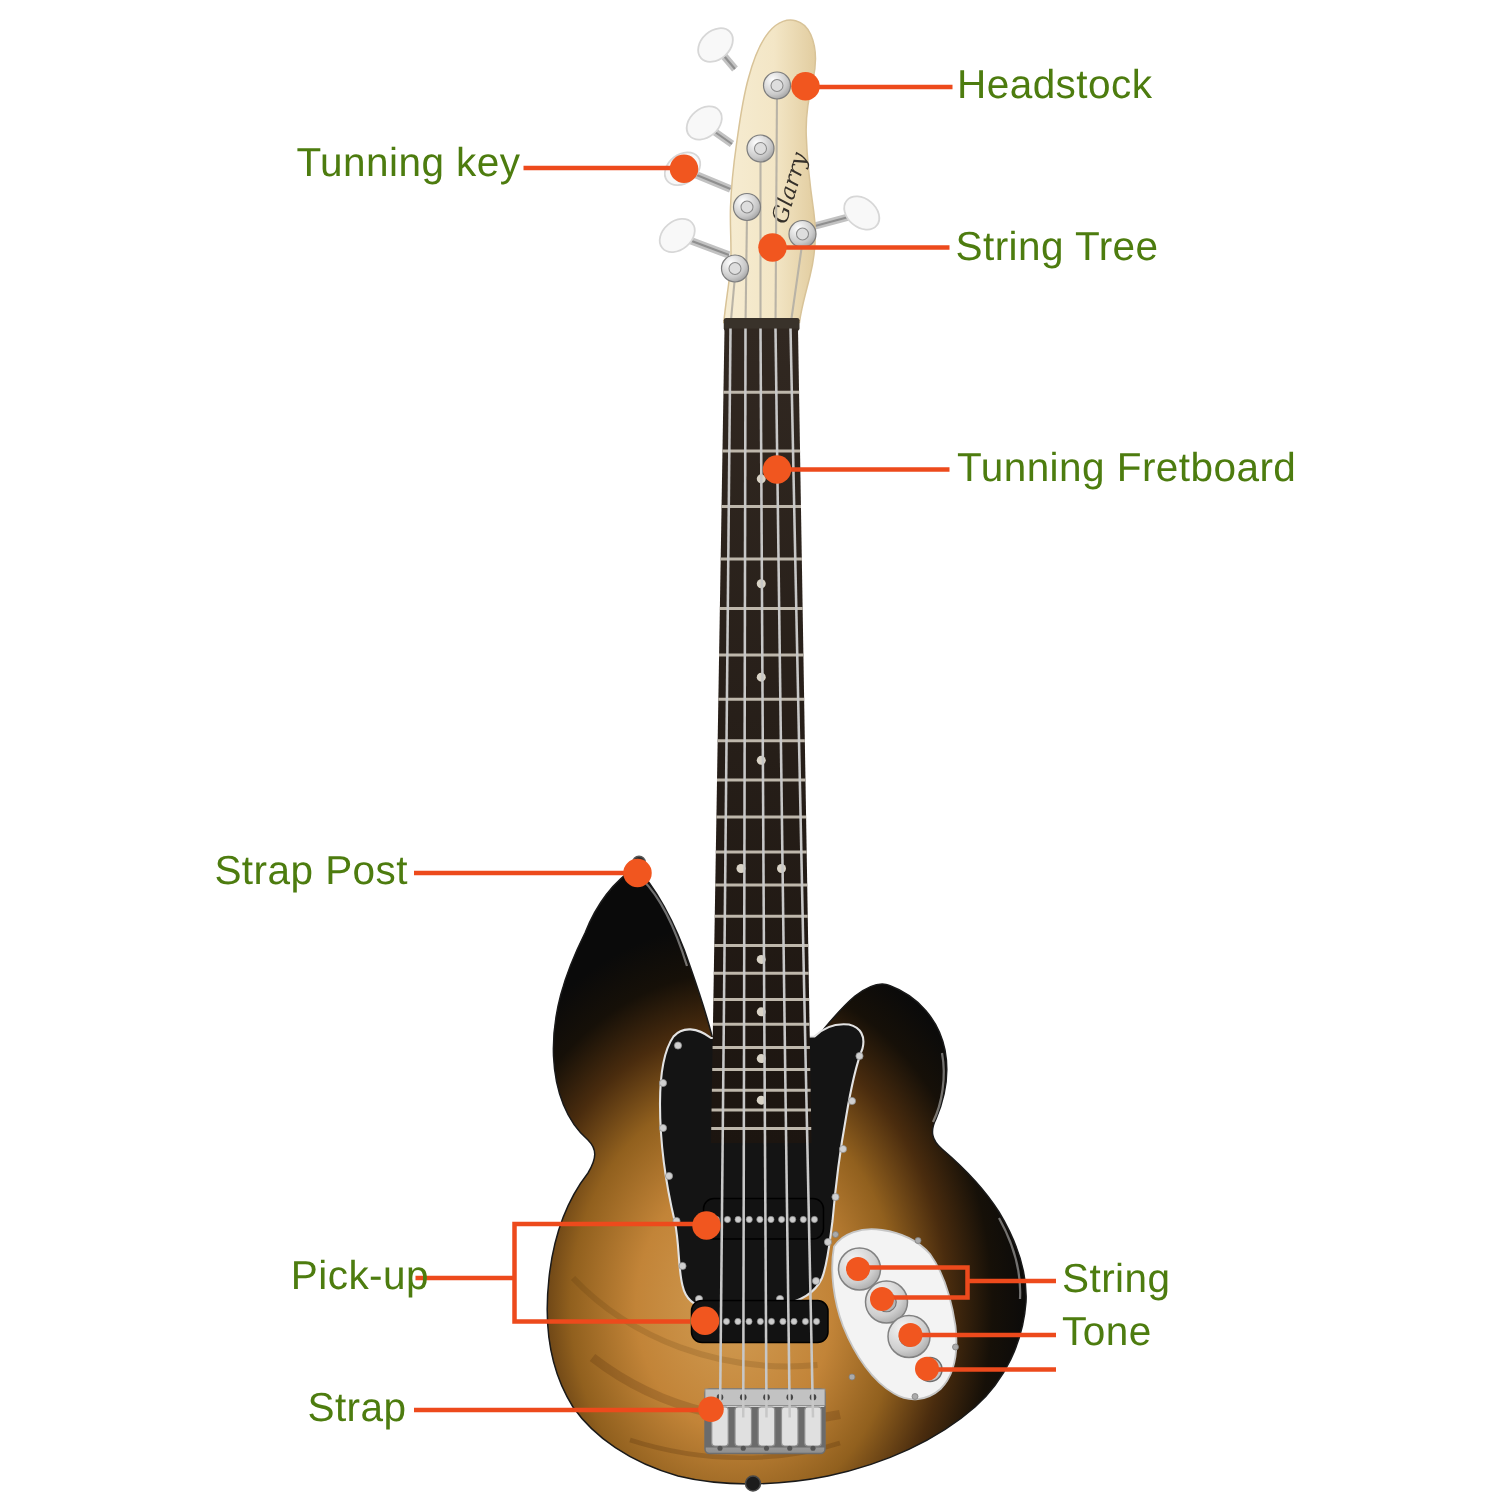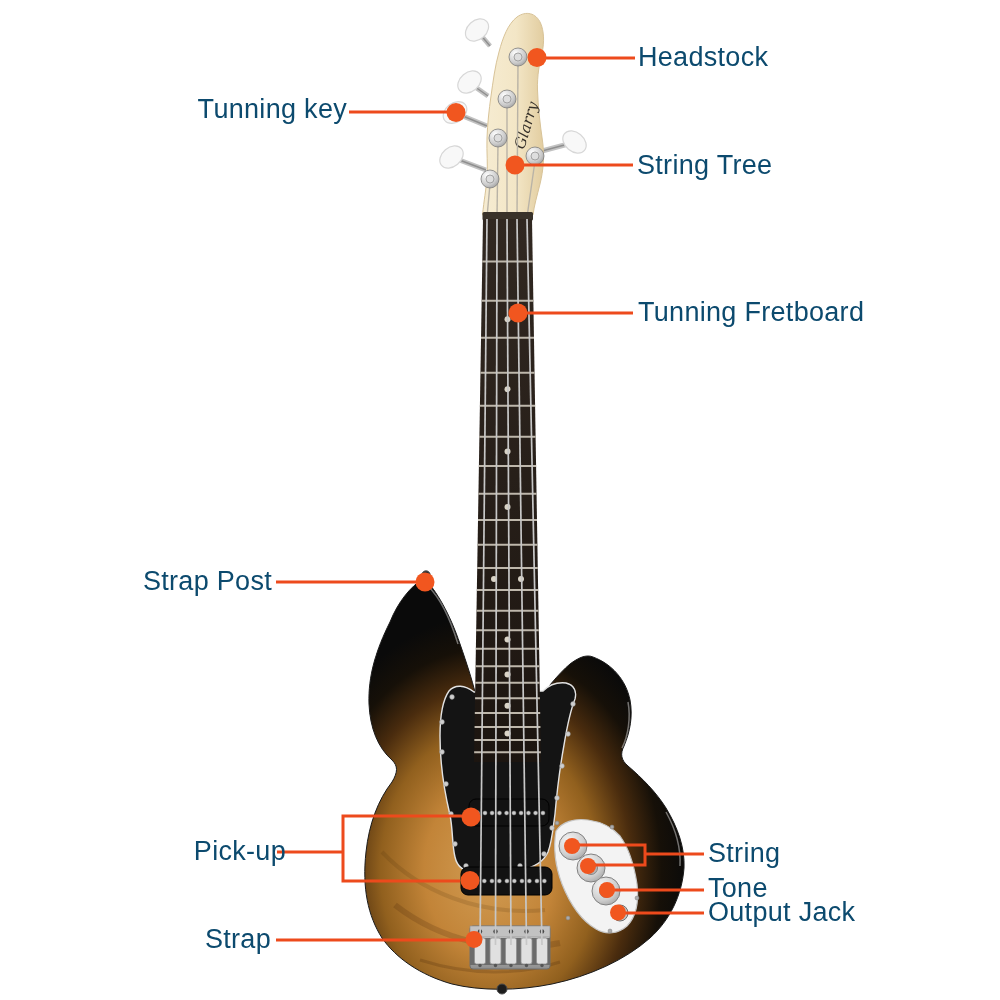--- a/index.html
+++ b/index.html
@@ -1,20 +1,20 @@
 <!DOCTYPE html>
 <html><head>
 <meta charset="utf-8">
 <style>
   html,body{margin:0;padding:0;background:#ffffff;}
   #stage{position:relative;width:1000px;height:1000px;background:#ffffff;overflow:hidden;
          font-family:"Liberation Sans", sans-serif;}
   #gsvg{position:absolute;left:0;top:0;}
   .lbl{position:absolute;transform:translateY(-52%);font-size:27px;line-height:1.1;
-       color:#0c4a6e;white-space:nowrap;letter-spacing:0.3px;}
+       color:#4d7c0f;white-space:nowrap;letter-spacing:0.3px;}
   .lbl.right{}
   
   [data-name="frets"] line{stroke:#beb7ab;stroke-width:2;}
   [data-name="fret-inlays"] circle{fill:#d9d3c6;}
   [data-name="strings"] line{stroke:#c7c7c7;stroke-width:1.7;}
   [data-name="headstock-strings"] line{stroke:#b9b3a6;stroke-width:1.4;}
   [data-name="pole-pieces"] circle{fill:#cccccc;stroke:#7c7c7c;stroke-width:0.4;}
   [data-name="callout-lines"] path{fill:none;}
 </style>
 </head>
@@ -364,16 +364,15 @@
 </svg>
 
 <div class="lbl" style="left:638px;top:58px" data-name="callout-label-headstock">Headstock</div>
 <div class="lbl right" style="right:653px;top:110px" data-name="callout-label-tunning-key">Tunning key</div>
 <div class="lbl" style="left:637px;top:166px" data-name="callout-label-string-tree">String Tree</div>
 <div class="lbl" style="left:638px;top:313px" data-name="callout-label-rosewood-fretboard">Tunning Fretboard</div>
 <div class="lbl right" style="right:728px;top:582px" data-name="callout-label-strap-post">Strap Post</div>
 <div class="lbl right" style="right:714px;top:852px" data-name="callout-label-pick-up">Pick-up</div>
 <div class="lbl" style="left:708px;top:854px" data-name="callout-label-volume">String</div>
 <div class="lbl" style="left:708px;top:889px" data-name="callout-label-tone">Tone</div>
-<div class="lbl" style="left:708px;top:913px" data-name="callout-label-output-jack">Output Jack</div>
 <div class="lbl right" style="right:729px;top:940px" data-name="callout-label-bridge">Strap</div>
 
 </div>
 
 </body></html>

